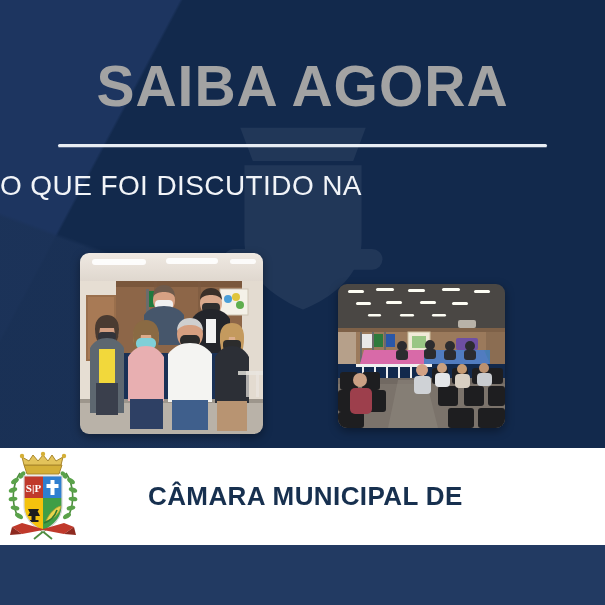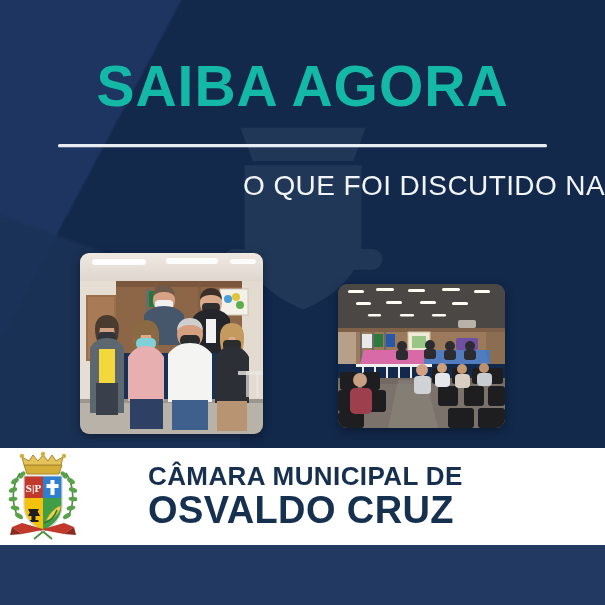--- a/index.html
+++ b/index.html
@@ -27,30 +27,30 @@
   
   .watermark{
     position:absolute;left:50%;top:90px;transform:translateX(-50%);
     width:210px;height:230px;opacity:.07;pointer-events:none;
   }
   .watermark svg{width:100%;height:100%;}
 
   
   .headline{
     position:absolute;left:0;top:58px;width:605px;text-align:center;
-    color:#14b8a6;font-size:57px;font-weight:bold;letter-spacing:1px;
+    color:#a3a3a3;font-size:57px;font-weight:bold;letter-spacing:1px;
     line-height:1;white-space:nowrap;
   }
   .rule{
     position:absolute;left:58px;top:144px;width:489px;height:3px;
     background:#e8edf4;border-radius:2px;
     box-shadow:0 1px 0 rgba(255,255,255,.25);
   }
   .subhead{
-    position:absolute;left:0;top:166px;width:605px;text-align:right;
+    position:absolute;left:0;top:166px;width:605px;text-align:left;
     color:#f1f4f8;font-size:28px;font-weight:400;line-height:1.42;
     letter-spacing:.4px;
   }
 
   
   .photo{
     position:absolute;border-radius:9px;overflow:hidden;
     box-shadow:0 3px 10px rgba(0,0,0,.38);
   }
   .photo-left{left:80px;top:253px;width:183px;height:181px;}
@@ -359,19 +359,18 @@
 
           <g>
             <path d="M12 76l10-4 21 6 21-6 10 4-10 7-21-4-21 4z" fill="#c0392b"></path>
             <path d="M12 76l-2 8 12-1z" fill="#8e2a20"></path>
             <path d="M74 76l2 8-12-1z" fill="#8e2a20"></path>
           </g>
         </svg>
       </div>
       <div class="footer-text">
         <div class="ft-line1">CÂMARA MUNICIPAL DE</div>
-        <div class="ft-line2">OSVALDO CRUZ</div>
       </div>
     </div>
   </div>
 
   <div class="bottom-band"></div>
 </div>
 
 </body></html>

